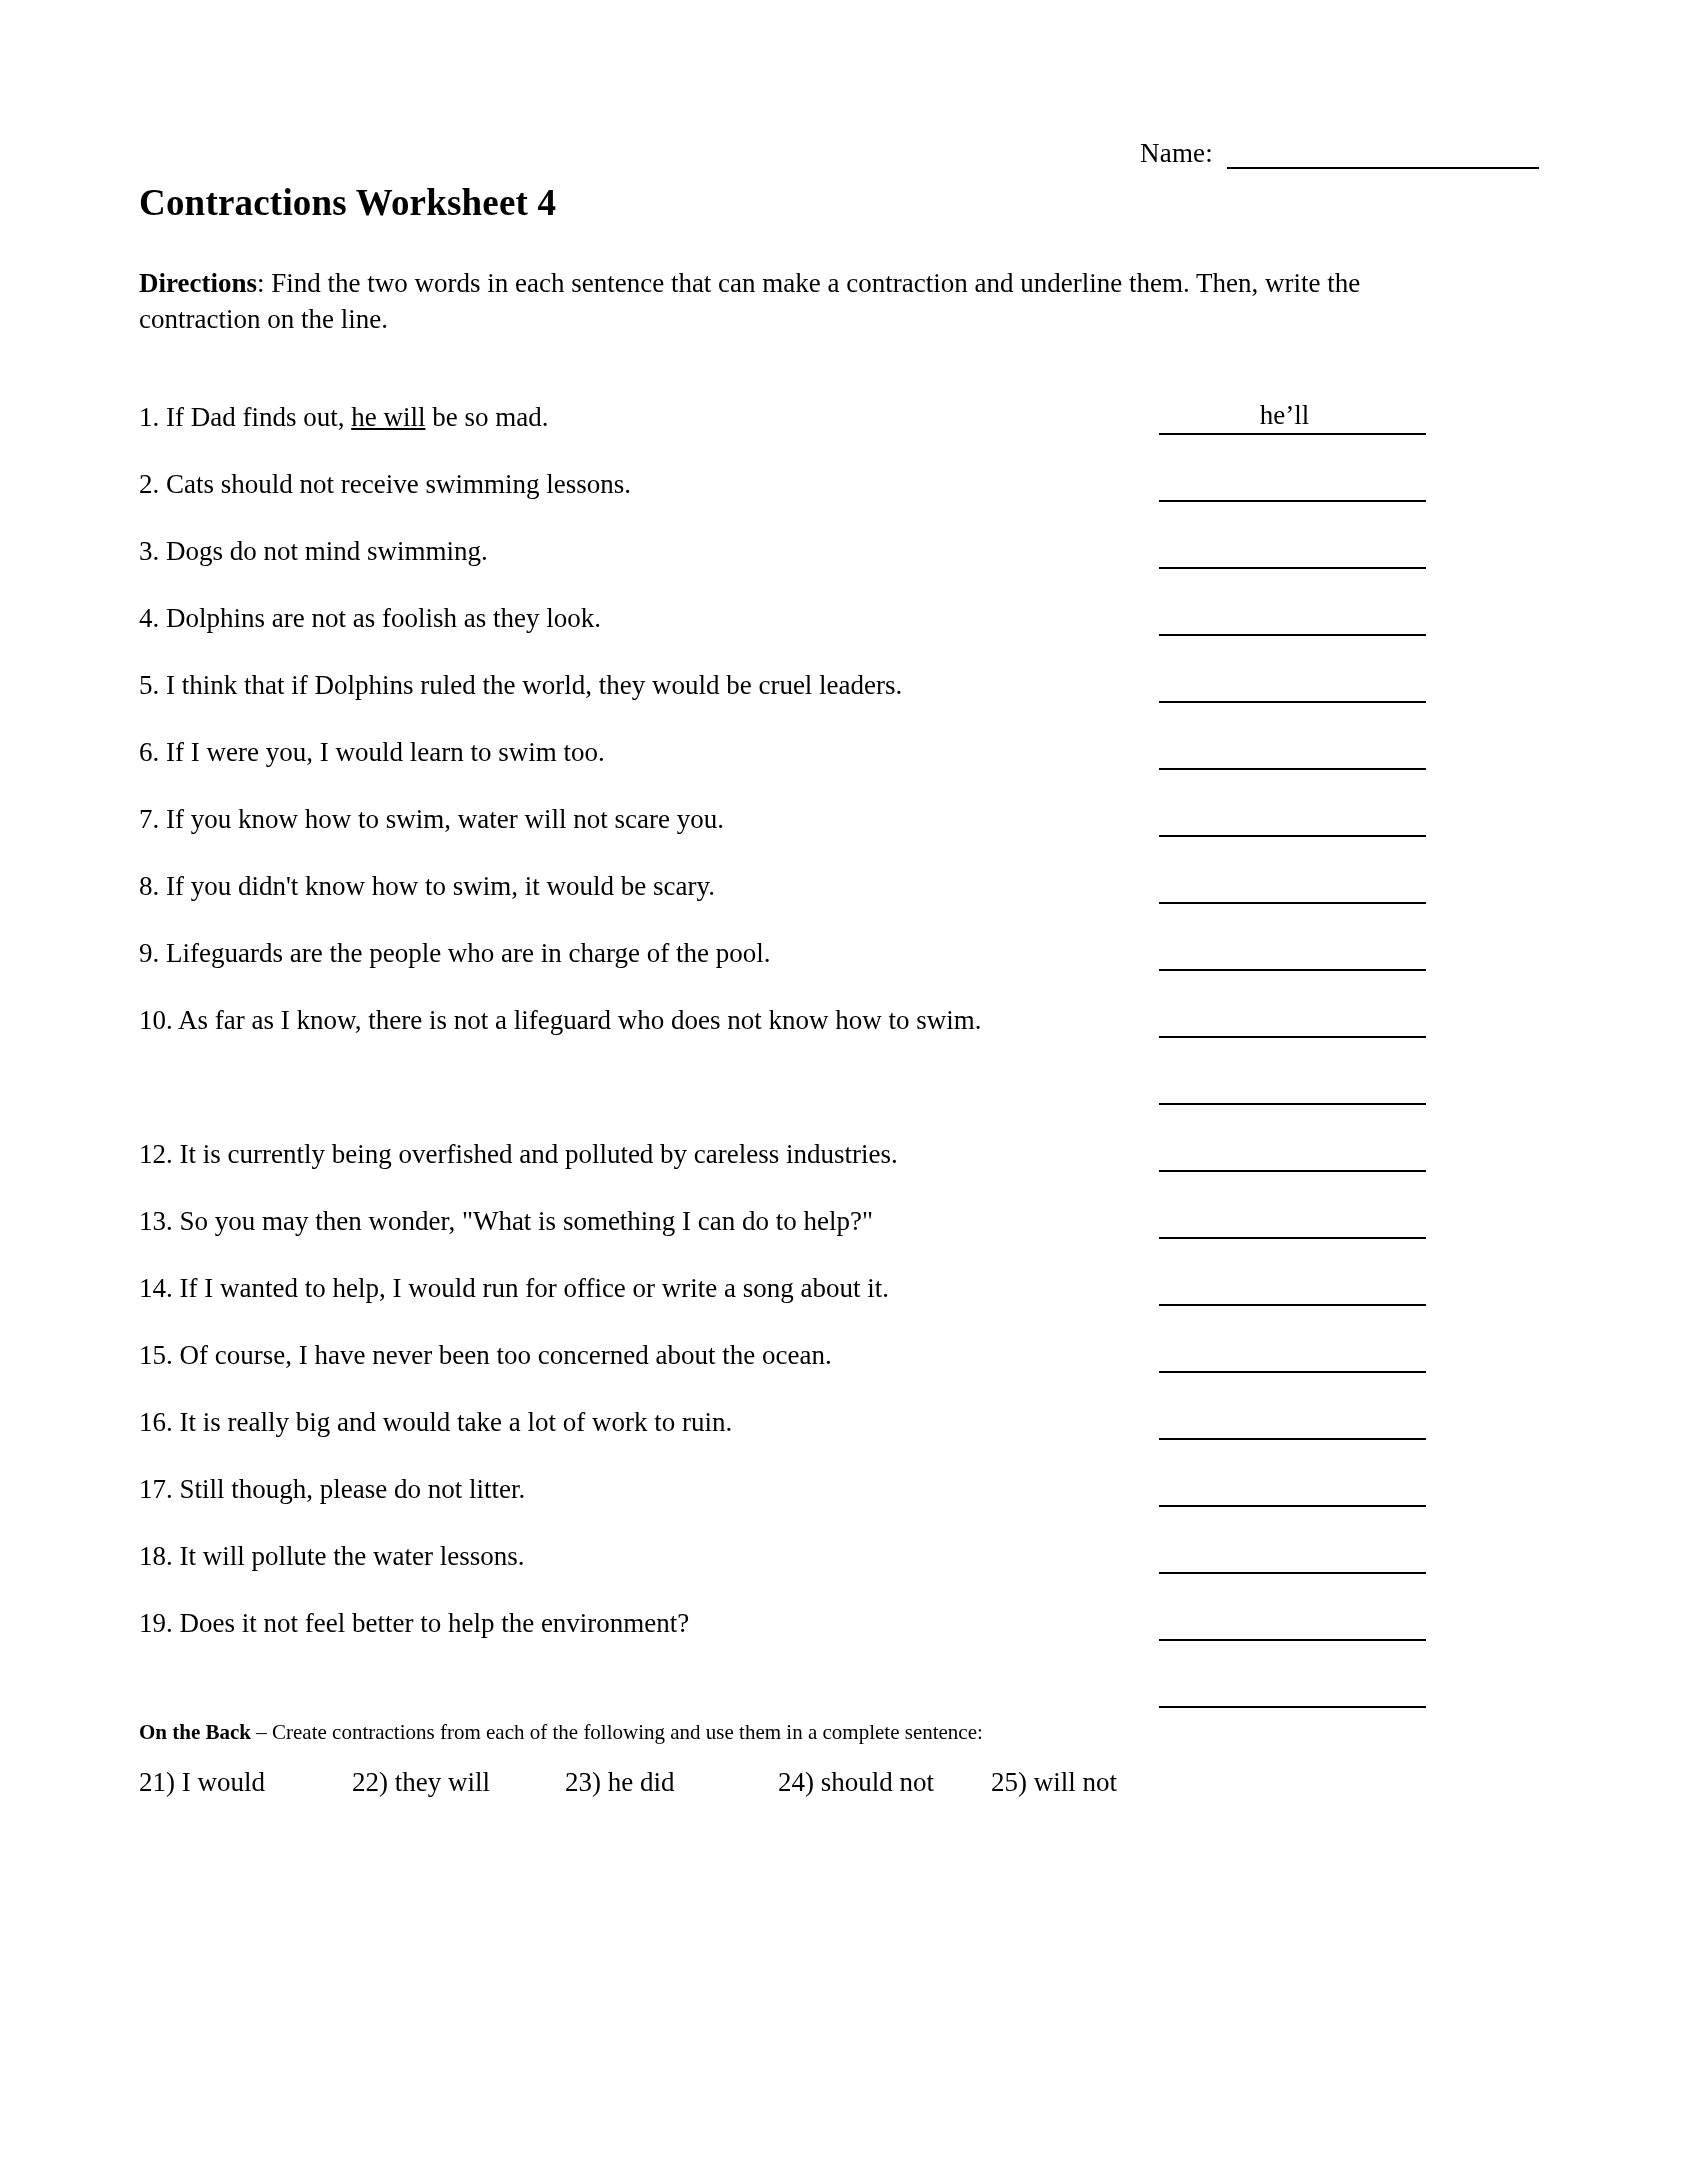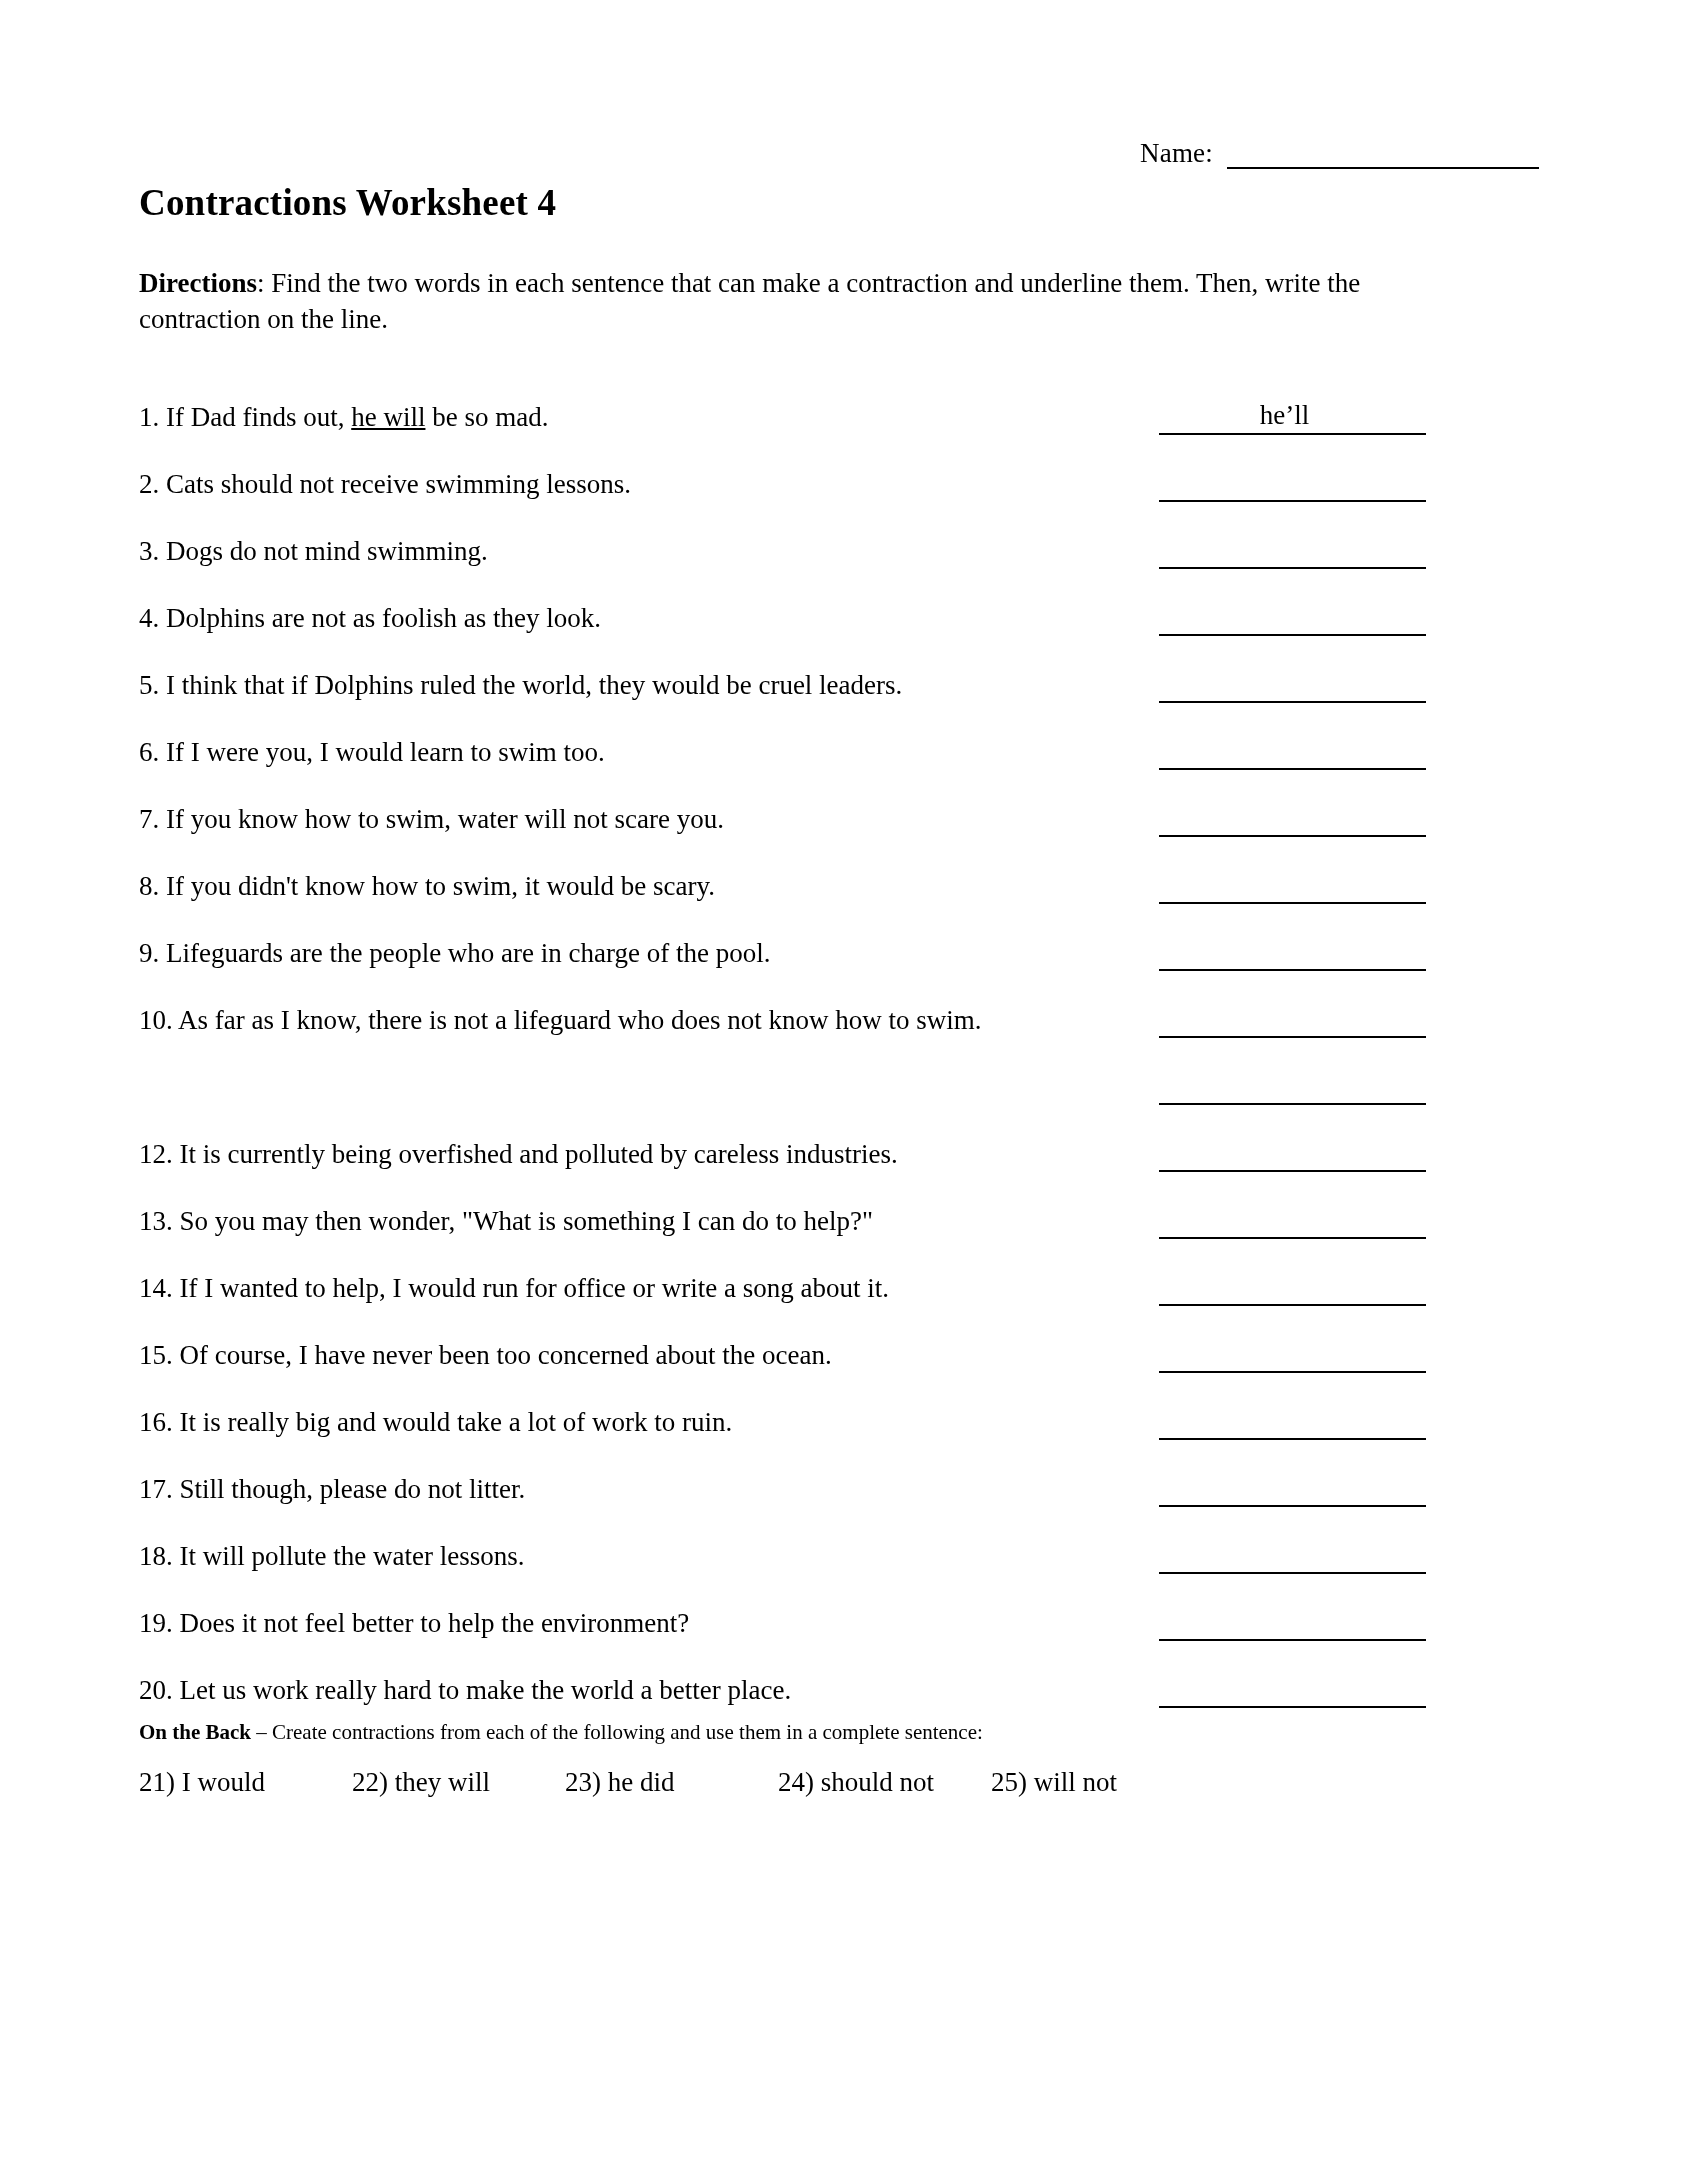--- a/index.html
+++ b/index.html
@@ -327,21 +327,20 @@
             <div class="item-text"><span>19.</span> <span>Does it not feel better to help the environment?</span></div>
             <div class="answer-wrap">
               <div class="answer-line">
                 <span class="answer-value"></span>
               </div>
             </div>
           </div>
         </div>
         <div class="item">
           <div class="item-inner">
-            <div class="item-text"><span>20.</span> <span>Let us work really hard to make the world a better place.</span></div>
             <div class="answer-wrap">
               <div class="answer-line">
                 <span class="answer-value"></span>
               </div>
             </div>
           </div>
         </div>
       </div>
 
     <p class="onback">

